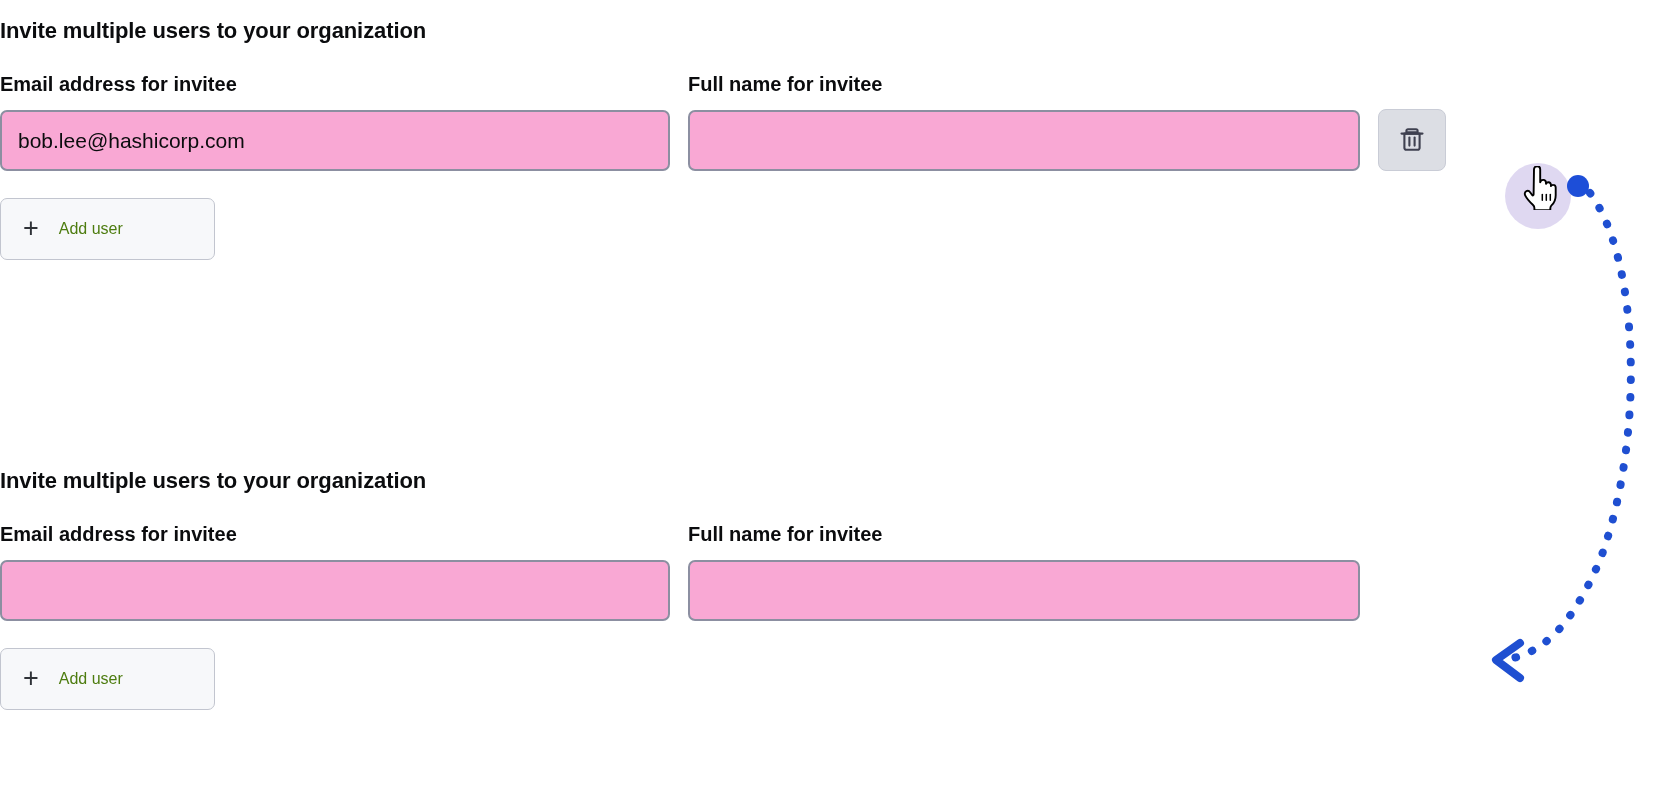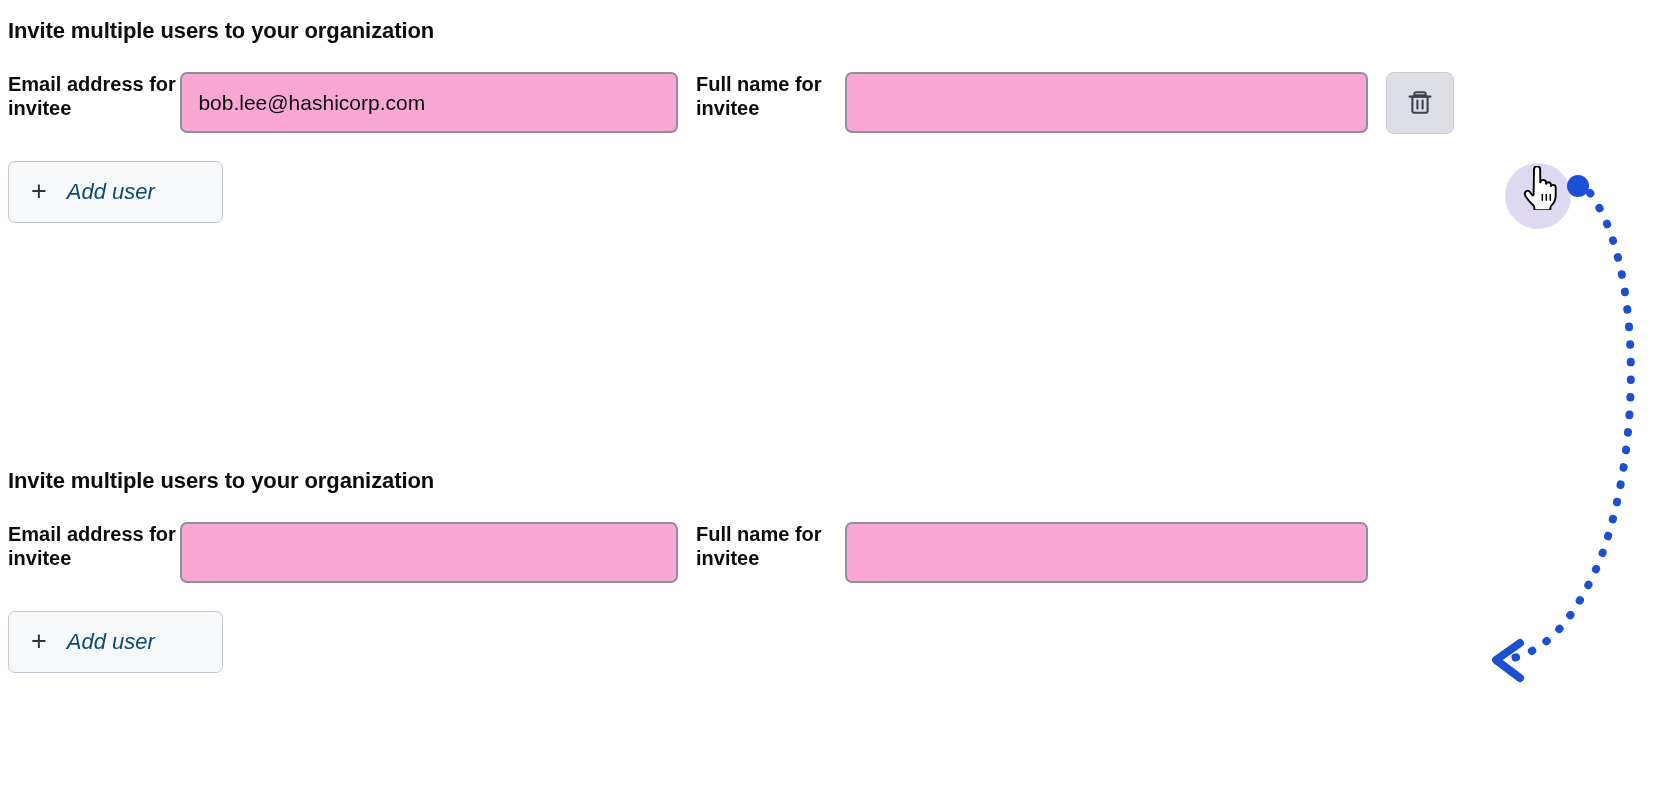--- a/index.html
+++ b/index.html
@@ -18,21 +18,21 @@
 
   .page {
     position: relative;
     width: 1672px;
     height: 800px;
   }
 
   
   .section {
     position: absolute;
-    left: 8px;
+    left: 0;
     width: 1640px;
   }
   .section-1 { top: 18px; }
   .section-2 { top: 468px; }
 
   .section-title {
     font-size: 22px;
     font-weight: bold;
     letter-spacing: -0.1px;
     color: #0b0c0e;
@@ -41,20 +41,21 @@
   }
 
   .field-row {
     display: flex;
     align-items: flex-end;
     gap: 18px;
   }
 
   .field {
     display: flex;
+    flex-direction: column;
   }
   .field-email { width: 670px; }
   .field-name  { width: 672px; }
 
   .field-label {
     font-size: 20px;
     font-weight: bold;
     color: #0b0c0e;
     margin-bottom: 14px;
     line-height: 24px;
@@ -109,24 +110,23 @@
   }
   .add-user-btn .plus {
     font-size: 27px;
     line-height: 1;
     color: #2f3237;
     font-weight: 400;
     position: relative;
     top: -1px;
   }
   .add-user-btn .label {
-    font-size: 22px;
-    color: #0c4a6e;
+    font-size: 16px;
+    color: #4d7c0f;
     line-height: 1;
-    font-style: italic;
   }
 
   
   .overlay {
     position: absolute;
     left: 0; top: 0;
     width: 1672px;
     height: 800px;
     pointer-events: none;
   }

